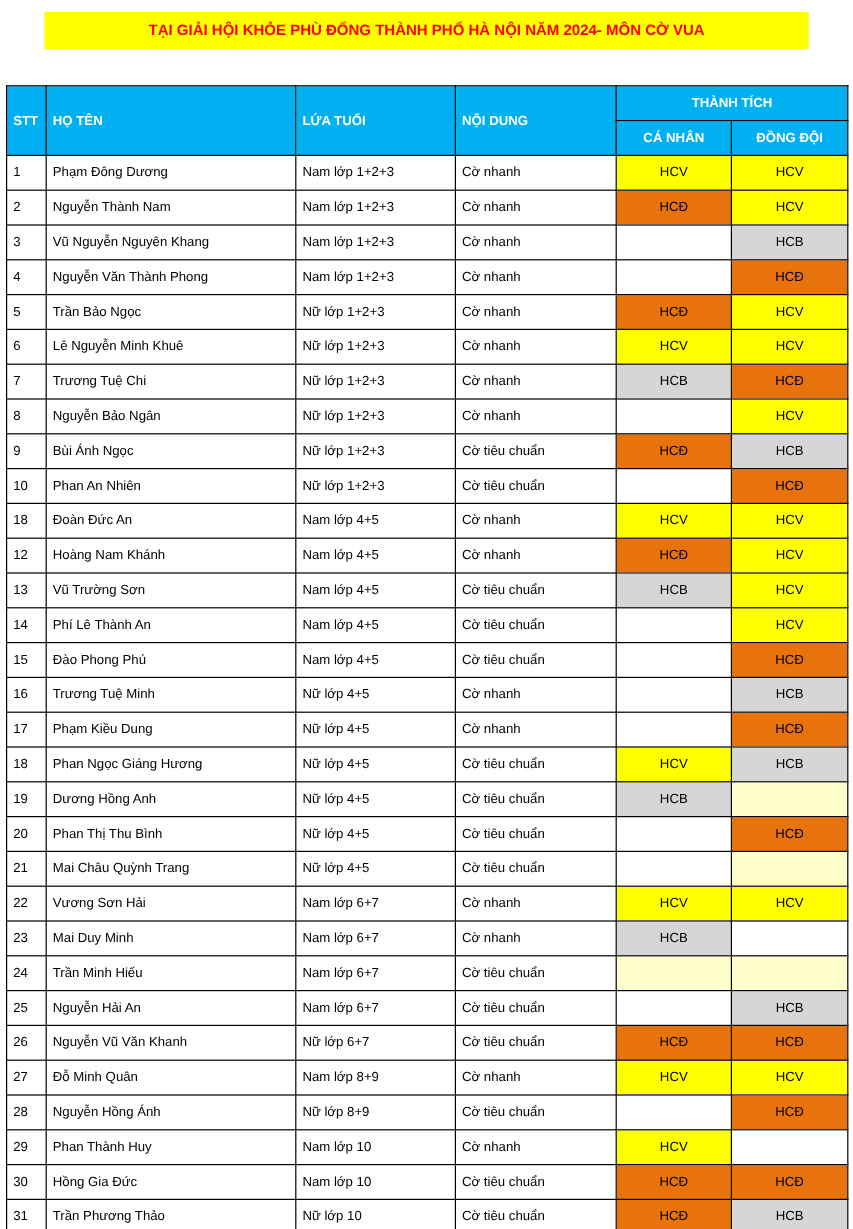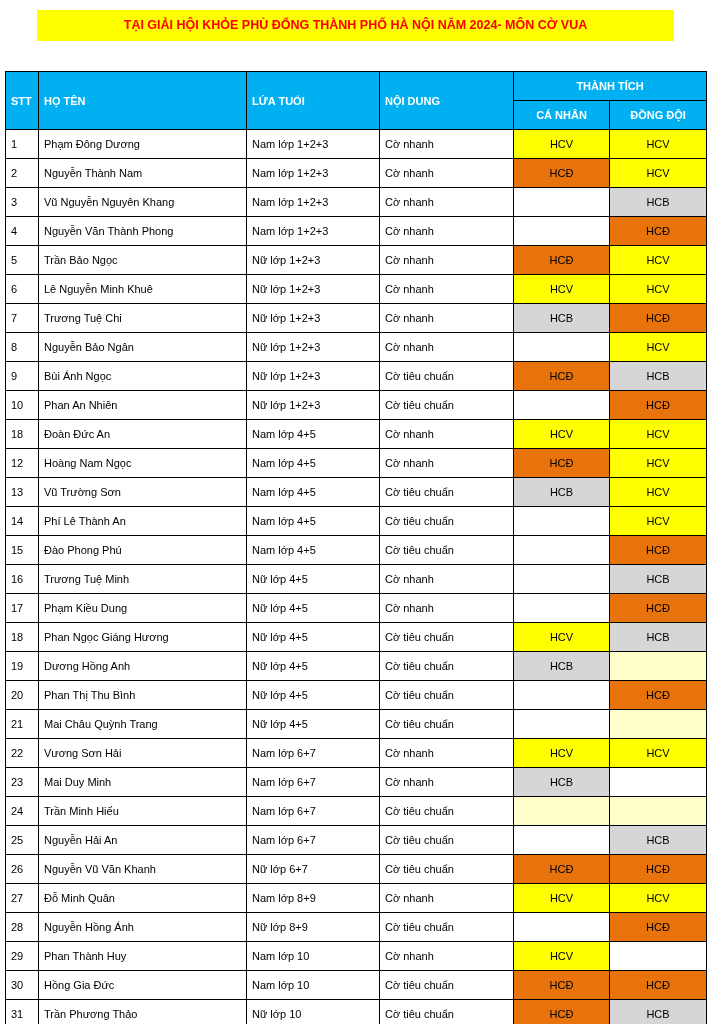--- a/index.html
+++ b/index.html
@@ -173,21 +173,21 @@
     <td>18</td>
     <td>Đoàn Đức An</td>
     <td>Nam lớp 4+5</td>
     <td>Cờ nhanh</td>
     <td class="medal" style="background-color: rgb(255, 255, 0);">HCV</td>
     <td class="medal" style="background-color: rgb(255, 255, 0);">HCV</td>
   </tr>
 
   <tr>
     <td>12</td>
-    <td>Hoàng Nam Ngọc</td>
+    <td>Hoàng Nam Khánh</td>
     <td>Nam lớp 4+5</td>
     <td>Cờ nhanh</td>
     <td class="medal" style="background-color: rgb(232, 114, 12);">HCĐ</td>
     <td class="medal" style="background-color: rgb(255, 255, 0);">HCV</td>
   </tr>
 
   <tr>
     <td>13</td>
     <td>Vũ Trường Sơn</td>
     <td>Nam lớp 4+5</td>

